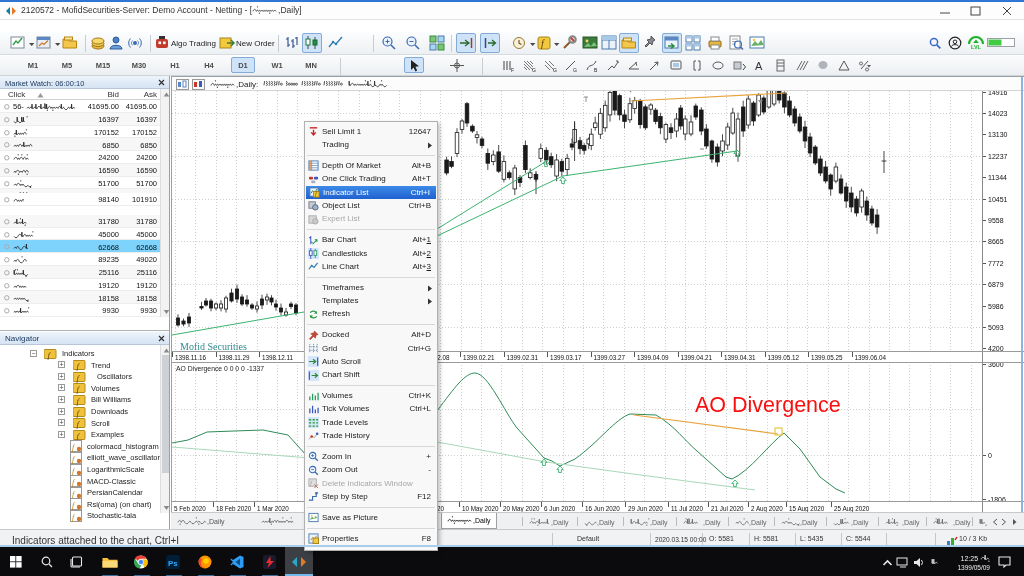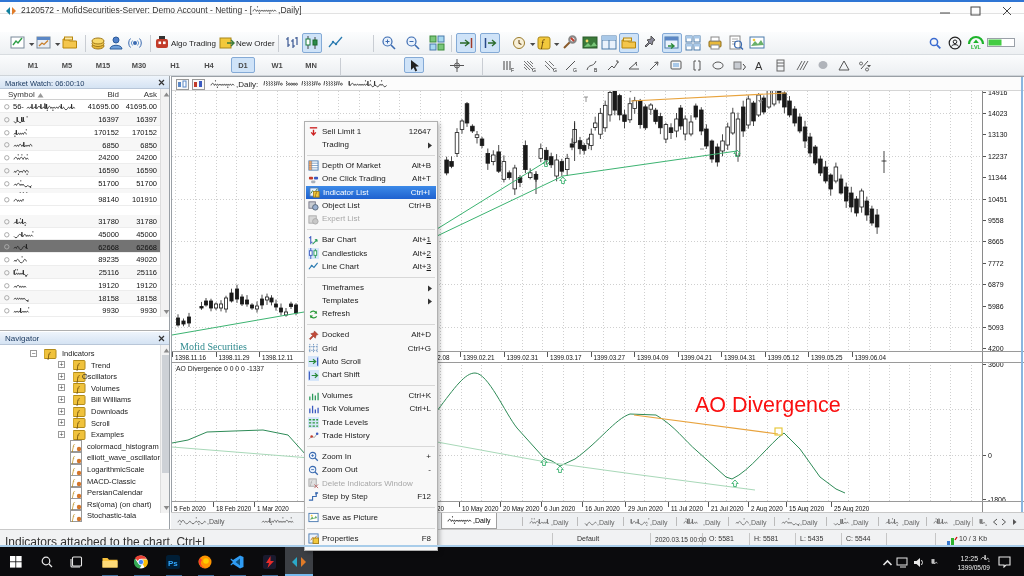--- a/index.html
+++ b/index.html
@@ -174,21 +174,21 @@
         </g>
         <g id="dig14">
           <path d="M1,2.4 c1.6,0 1.6,1.9 0.1,2.1 c1.6,0.2 1.8,2 0,2" stroke="currentColor" stroke-width="0.7" fill="none"></path>
           <circle cx="4.3" cy="5.2" r="1.0" fill="none" stroke="currentColor" stroke-width="0.7"></circle>
           <circle cx="6.7" cy="5.2" r="1.0" fill="none" stroke="currentColor" stroke-width="0.7"></circle>
           <circle cx="9.1" cy="5.2" r="1.0" fill="none" stroke="currentColor" stroke-width="0.7"></circle>
           <circle cx="11.5" cy="5.2" r="1.0" fill="none" stroke="currentColor" stroke-width="0.7"></circle>
         </g>
       </defs>
     </svg>
-<div class="abs" style="left:0;top:0;width:1024px;height:14px;background:#fdfdfd;border-top:2px solid #2e75d4;border-bottom:1px solid #e2e2e2">
+<div class="abs" style="left:0;top:0;width:1024px;height:20px;background:#fdfdfd;border-top:2px solid #2e75d4;border-bottom:1px solid #e2e2e2">
 <svg class="abs" style="left:5px;top:4px" width="12" height="10">
         <path d="M1,5 L5,1 L5,9 Z" fill="#12809e"></path>
         <path d="M11,5 L7,1 L7,9 Z" fill="#e07b28"></path>
       </svg>
 <div class="abs" style="left:21px;top:3px;font-size:8.5px;color:#333">2120572 - MofidSecurities-Server: Demo Account - Netting - [<svg class="qq" width="26" height="9" viewBox="0 0 26 9">
           <use href="#w_vsj"></use>
         </svg>,Daily]</div>
 <svg class="abs" style="left:933px;top:2px" width="88" height="14">
         <path d="M7,9 h10" stroke="#444" stroke-width="1"></path>
         <rect x="38" y="3" width="9" height="8" fill="none" stroke="#444"></rect>
@@ -462,21 +462,21 @@
       </svg>
 </div>
 <div class="abs" style="left:0;top:76px;width:170px;height:254px;background:#fff;border-right:1px solid #9aa0a6">
 <div class="abs" style="left:0;top:0;width:169px;height:13px;background:linear-gradient(#eef4fb,#d5e3f3);border-bottom:1px solid #b8c6d8">
         <div class="abs" style="left:5px;top:2.5px;font-size:7.5px;color:#17365d">Market Watch: 06:00:10</div>
         <svg class="abs" style="left:158px;top:3px" width="8" height="8">
           <path d="M1,1 l5,5 M6,1 l-5,5" stroke="#333" stroke-width="1.2"></path>
         </svg>
       </div>
 <div class="abs" style="left:0;top:13px;width:169px;height:11px;background:#fff;border-bottom:1px solid #d0d0d0">
-        <div class="abs" style="left:8px;top:1px;font-size:8px;color:#333">Symbol</div>
+        <div class="abs" style="left:8px;top:1px;font-size:8px;color:#333">Click</div>
         <svg class="abs" style="left:37px;top:4px" width="7" height="5">
           <path d="M3.5,0 l3,4.5 h-6 z" fill="#999"></path>
         </svg>
         <div class="abs" style="left:60px;top:1px;width:59px;text-align:right;font-size:8px;color:#333">Bid</div>
         <div class="abs" style="left:100px;top:1px;width:57px;text-align:right;font-size:8px;color:#333">Ask</div>
       </div>
 <div class="abs" style="left:0;top:24.00px;width:160px;height:12.75px;background:#ffffff;border-bottom:1px solid #ededed">
 <svg class="abs" style="left:4px;top:4px" width="6" height="6">
           <circle cx="2.8" cy="2.8" r="2.2" fill="none" stroke="#aaa" stroke-width="1"></circle>
         </svg>
@@ -580,21 +580,21 @@
 <div class="abs" style="left:0;top:151.50px;width:160px;height:12.75px;background:#ffffff;border-bottom:1px solid #ededed">
 <svg class="abs" style="left:4px;top:4px" width="6" height="6">
           <circle cx="2.8" cy="2.8" r="2.2" fill="none" stroke="#aaa" stroke-width="1"></circle>
         </svg>
 <div class="abs" style="left:13px;top:2px"><svg class="qq" width="22" height="9" viewBox="0 0 22 9">
             <use href="#w_dkisol"></use>
           </svg></div>
 <div class="mw-num" style="left:60px;top:2.4px;width:59px">45000</div>
 <div class="mw-num" style="left:100px;top:2.4px;width:57px">45000</div>
 </div>
-<div class="abs" style="left:0;top:164.25px;width:160px;height:12.75px;background:#737373;border-bottom:1px solid #ededed">
+<div class="abs" style="left:0;top:164.25px;width:160px;height:12.75px;background:#7dd3fc;border-bottom:1px solid #ededed">
 <svg class="abs" style="left:4px;top:4px" width="6" height="6">
           <circle cx="2.8" cy="2.8" r="2.2" fill="none" stroke="#aaa" stroke-width="1"></circle>
         </svg>
 <div class="abs" style="left:13px;top:2px"><svg class="qq" width="17" height="9" viewBox="0 0 17 9">
             <use href="#w_zdsht"></use>
           </svg></div>
 <div class="mw-num" style="left:60px;top:2.4px;width:59px">62668</div>
 <div class="mw-num" style="left:100px;top:2.4px;width:57px">62668</div>
 </div>
 <div class="abs" style="left:0;top:177.00px;width:160px;height:12.75px;background:#ffffff;border-bottom:1px solid #ededed">
@@ -673,21 +673,21 @@
 <svg class="abs" style="left:73px;top:28.1px" width="14" height="12">
         <rect x="0" y="1.5" width="12" height="9" rx="1" fill="#f0c23c" stroke="#b08a1a"></rect>
         <text x="3.5" y="9.5" font-size="9" font-style="italic" font-family="Liberation Serif" fill="#6a4a0a">f</text>
       </svg>
 <div class="navitem" style="left:91px;top:29.6px">Trend</div>
 <div class="exp" style="left:58px;top:41.7px">+</div>
 <svg class="abs" style="left:73px;top:39.7px" width="14" height="12">
         <rect x="0" y="1.5" width="12" height="9" rx="1" fill="#f0c23c" stroke="#b08a1a"></rect>
         <text x="3.5" y="9.5" font-size="9" font-style="italic" font-family="Liberation Serif" fill="#6a4a0a">f</text>
       </svg>
-<div class="navitem" style="left:82px;top:41.2px">Oscillators</div>
+<div class="navitem" style="left:97px;top:41.2px">Oscillators</div>
 <div class="exp" style="left:58px;top:53.3px">+</div>
 <svg class="abs" style="left:73px;top:51.3px" width="14" height="12">
         <rect x="0" y="1.5" width="12" height="9" rx="1" fill="#f0c23c" stroke="#b08a1a"></rect>
         <text x="3.5" y="9.5" font-size="9" font-style="italic" font-family="Liberation Serif" fill="#6a4a0a">f</text>
       </svg>
 <div class="navitem" style="left:91px;top:52.8px">Volumes</div>
 <div class="exp" style="left:58px;top:64.9px">+</div>
 <svg class="abs" style="left:73px;top:62.9px" width="14" height="12">
         <rect x="0" y="1.5" width="12" height="9" rx="1" fill="#f0c23c" stroke="#b08a1a"></rect>
         <text x="3.5" y="9.5" font-size="9" font-style="italic" font-family="Liberation Serif" fill="#6a4a0a">f</text>
@@ -1268,21 +1268,21 @@
 <div class="abs" style="left:808px;top:3.5px;color:#666"><svg class="qq" width="9" height="9" viewBox="0 0 9 9" style="color:#666">
           <use href="#w_vod"></use>
         </svg></div>
 <div class="abs" style="left:801px;top:4px;width:1px;height:9px;background:#bbb"></div>
 <svg class="abs" style="left:822px;top:4.5px" width="30" height="9">
         <path d="M4,1 l-3.5,3 3.5,3 M9,1 l3.5,3 -3.5,3" stroke="#555" fill="none"></path>
         <path d="M20,1 l3.5,3 -3.5,3 z" fill="#555"></path>
       </svg>
 </div>
 <div class="abs" style="left:0;top:529px;width:1024px;height:21px;background:#f1f2f3;border-top:1px solid #c9c9c9">
-<div class="sbtxt" style="left:5px;font-size:12px">Indicators attached to the chart, Ctrl+I</div>
+<div class="sbtxt" style="left:12px;font-size:10px">Indicators attached to the chart, Ctrl+I</div>
 <div class="sbdiv" style="left:552px"></div>
 <div class="sbdiv" style="left:650px"></div>
 <div class="sbdiv" style="left:702px"></div>
 <div class="sbdiv" style="left:749px"></div>
 <div class="sbdiv" style="left:795px"></div>
 <div class="sbdiv" style="left:841px"></div>
 <div class="sbdiv" style="left:886px"></div>
 <div class="sbdiv" style="left:935px"></div>
 <div class="sbtxt" style="left:577px;font-size:7px">Default</div>
 <div class="sbtxt" style="left:655px;font-size:6.6px;top:5.5px">2020.03.15 00:00</div>

